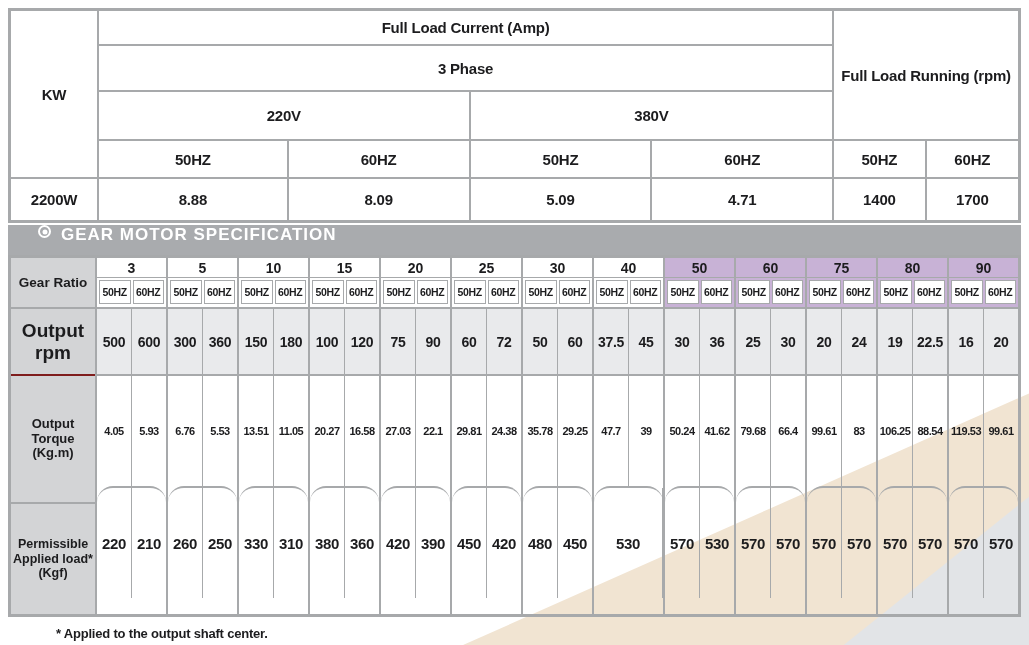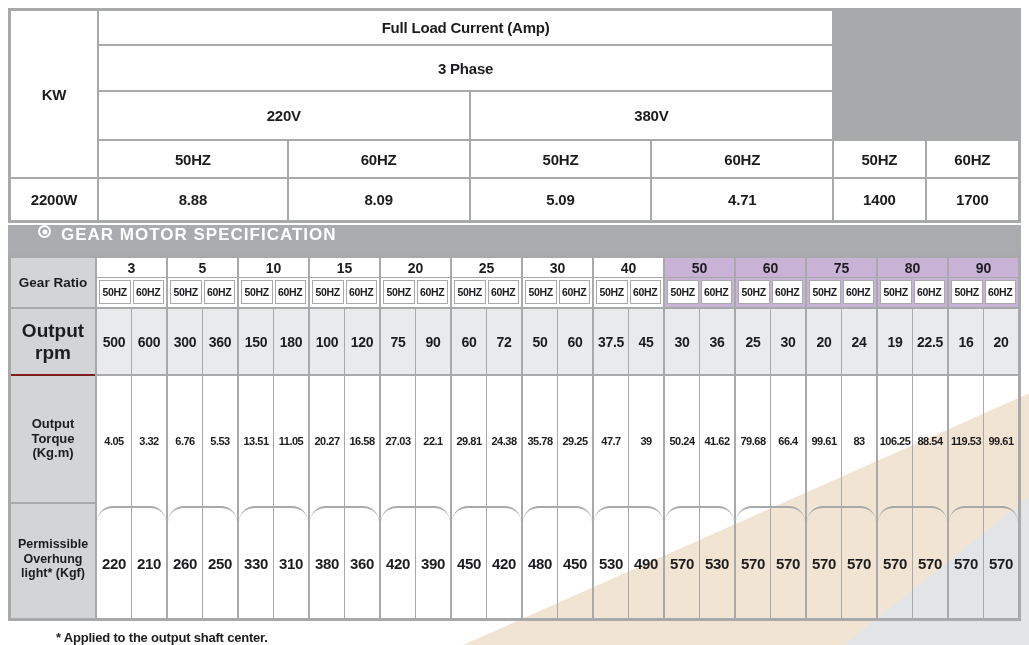--- a/index.html
+++ b/index.html
@@ -89,21 +89,21 @@
     font-weight:bold; font-size:14px; border-bottom:1px solid #a7a9ab;
   }
   .hz-row { height:28px; display:flex; gap:2px; padding:2px; }
   .hz-cell {
     flex:1; background:#fff; border:1px solid #a7a9ab;
     display:flex; align-items:center; justify-content:center;
     font-weight:bold; font-size:10.5px; letter-spacing:-0.3px;
   }
   .vrow { display:flex; border-top:2px solid #a7a9ab; }
   .vrow.rpm      { height:67px; }
-  .vrow.torque   { height:132px;text-align:right; }
+  .vrow.torque   { height:112px;text-align:right; }
   .vrow.overhung { height:112px;border-radius:16px; }
   .vcell {
     flex:1; display:flex; align-items:center; justify-content:center;
     font-weight:bold; letter-spacing:-0.3px;
   }
   .vcell.sep { border-right:1px solid #a7a9ab; }
   .vrow.rpm .vcell      { background:#e9eaec; font-size:14px; }
   .vrow.torque .vcell   { background:transparent; font-size:11px; letter-spacing:-0.5px; }
   .vrow.overhung .vcell { background:transparent; font-size:15px; }
 
@@ -122,20 +122,21 @@
 <body>
 
 <div class="swoosh beige"></div>
 <div class="swoosh gray"></div>
 
 <div class="page">
 
   <div class="t1">
     <div class="c-kw">KW</div>
     <div class="c-flc">Full Load Current (Amp)</div>
+    <div class="c-flr">Full Load Running (rpm)</div>
     <div class="c-phase">3 Phase</div>
     <div class="c-220">220V</div>
     <div class="c-380">380V</div>
     <div class="c-hz" style="grid-column:2">50HZ</div>
     <div class="c-hz" style="grid-column:3">60HZ</div>
     <div class="c-hz" style="grid-column:4">50HZ</div>
     <div class="c-hz" style="grid-column:5">60HZ</div>
     <div class="c-hz" style="grid-column:6">50HZ</div>
     <div class="c-hz" style="grid-column:7">60HZ</div>
     <div class="c-kwv">2200W</div>
@@ -150,38 +151,38 @@
   <div class="banner">
     <span class="ring"></span>
     <span class="title">GEAR MOTOR SPECIFICATION</span>
   </div>
 
   <div class="t2">
     <div class="labcol">
       <div class="lab0">Gear Ratio</div>
       <div class="lab1">Output rpm</div>
       <div class="lab2">Output Torque (Kg.m)</div>
-      <div class="lab3">Permissible Overhung light* (Kgf)</div>
+      <div class="lab3">Permissible Applied load* (Kgf)</div>
     </div>
     <div class="groups">
         <div class="group first">
           <div class="group-head">
             <div class="ratio-cell">3</div>
             <div class="hz-row">
               <div class="hz-cell">50HZ</div>
               <div class="hz-cell">60HZ</div>
             </div>
           </div>
           <div class="vrow rpm">
             <div class="vcell sep">500</div>
             <div class="vcell">600</div>
           </div>
           <div class="vrow torque">
             <div class="vcell sep">4.05</div>
-            <div class="vcell">3.32</div>
+            <div class="vcell">5.93</div>
           </div>
           <div class="vrow overhung">
             <div class="vcell sep">220</div>
             <div class="vcell">210</div>
           </div>
         </div>
         <div class="group">
           <div class="group-head">
             <div class="ratio-cell">5</div>
             <div class="hz-row">
@@ -318,21 +319,20 @@
           <div class="vrow rpm">
             <div class="vcell sep">37.5</div>
             <div class="vcell">45</div>
           </div>
           <div class="vrow torque">
             <div class="vcell sep">47.7</div>
             <div class="vcell">39</div>
           </div>
           <div class="vrow overhung">
             <div class="vcell sep">530</div>
-            <div class="vcell">490</div>
           </div>
         </div>
         <div class="group">
           <div class="group-head light">
             <div class="ratio-cell">50</div>
             <div class="hz-row">
               <div class="hz-cell">50HZ</div>
               <div class="hz-cell">60HZ</div>
             </div>
           </div>

